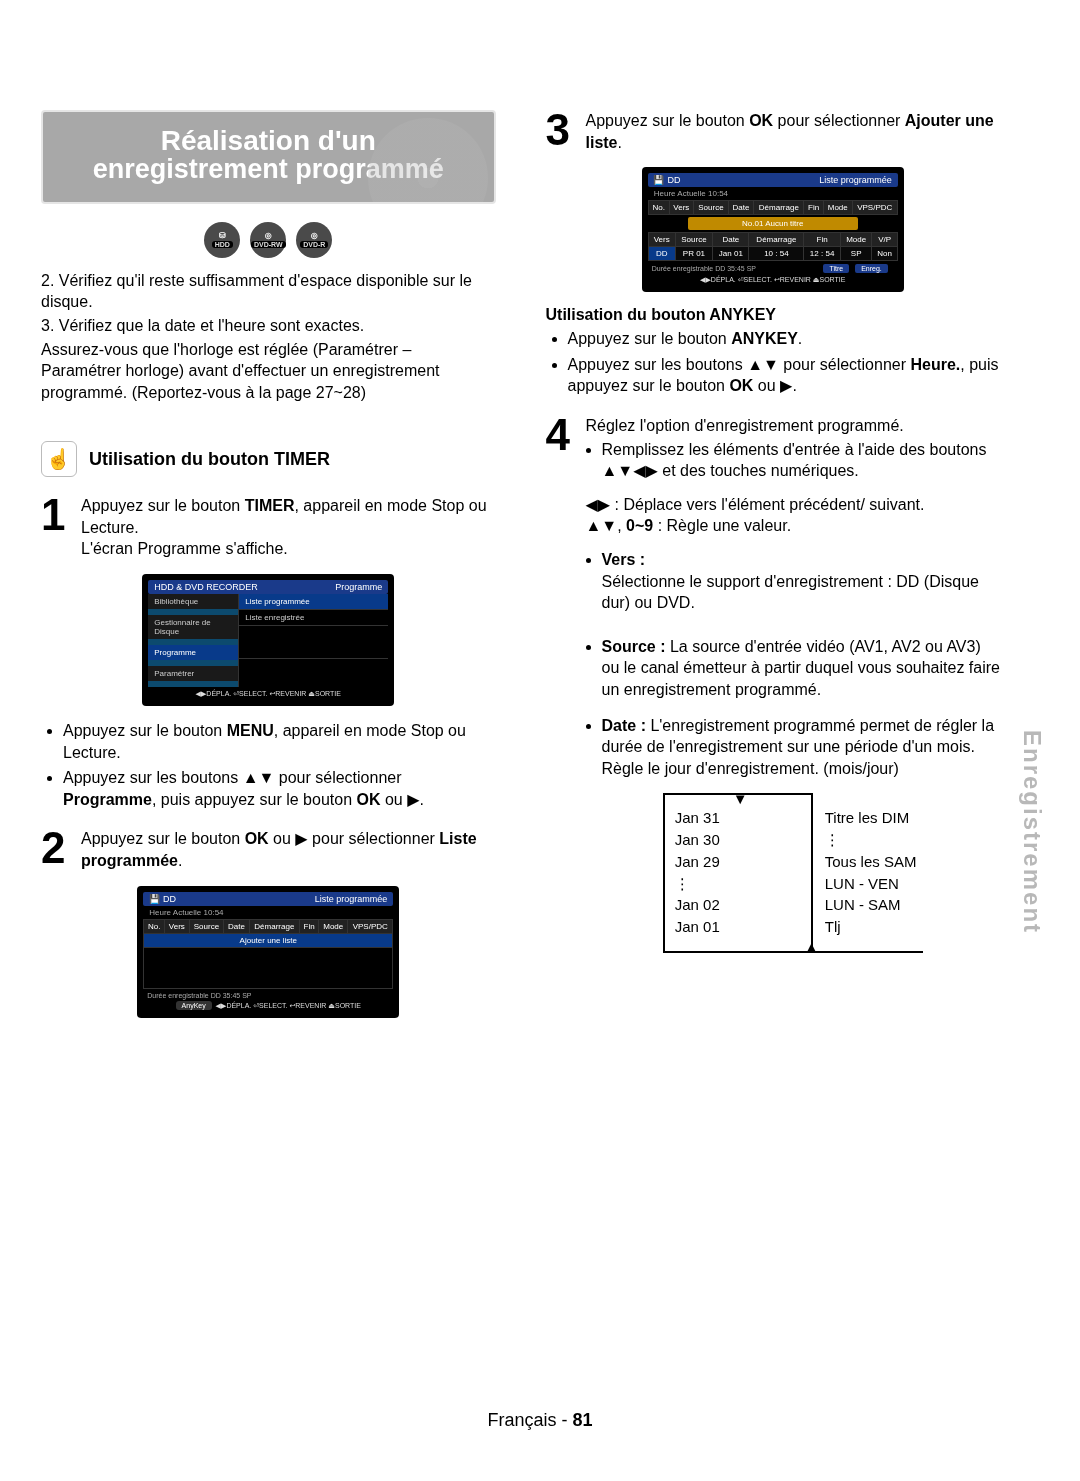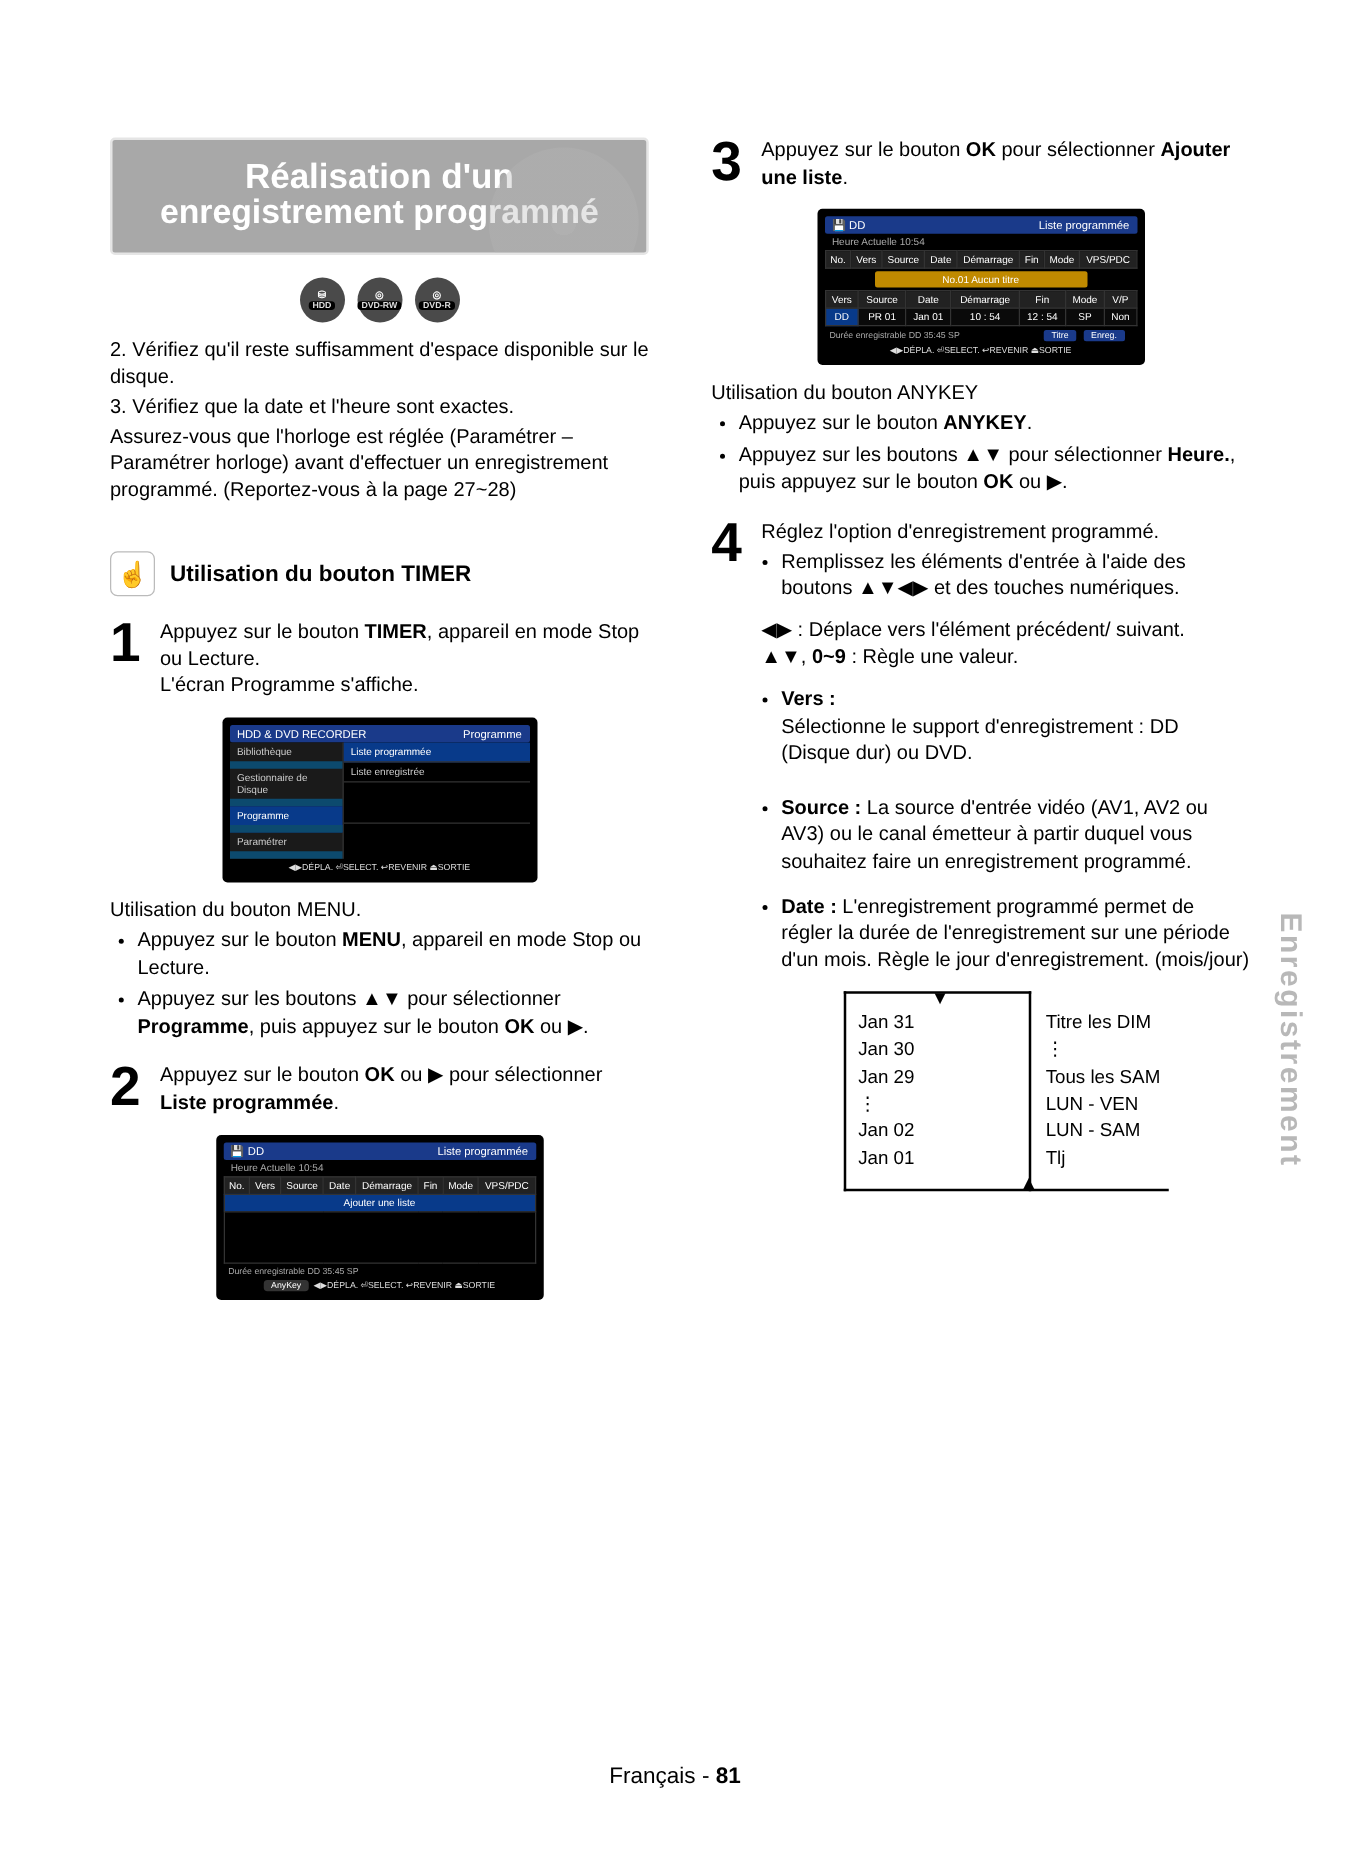--- a/index.html
+++ b/index.html
@@ -1,17 +1,17 @@
 <!DOCTYPE html>
 <html><head>
 <meta charset="utf-8">
 <style>
   html,body{margin:0;padding:0;background:#fff;font-family:Arial,Helvetica,sans-serif;color:#000}
   .page{width:1080px;height:1481px;position:relative;}
-  .cols{display:flex;padding:110px 80px 0 88px;gap:50px}
+  .cols{display:flex;padding:110px 80px 0 41px;gap:50px}
   .col{flex:1;min-width:0}
   .title-box{background:#a8a8a8;border:2px solid #e5e5e5;border-radius:4px;padding:14px 12px 18px;margin-bottom:18px;position:relative;overflow:hidden}
   .title-box .t{color:#fff;font-weight:bold;text-align:center;line-height:1.05}
   .title-box .t1{font-size:28px}
   .title-box .t2{font-size:27px}
   .title-box .disc{position:absolute;right:6px;top:6px;width:120px;height:120px;border-radius:50%;background:radial-gradient(circle,#bfbfbf 0 12%,#b5b5b5 12% 100%);opacity:.35}
   .icon-row{display:flex;gap:10px;justify-content:center;margin:6px 0 12px}
   .disk{width:36px;height:36px;border-radius:50%;background:#4a4a4a;display:flex;align-items:center;justify-content:center;color:#fff;font-size:8px;font-weight:bold;flex-direction:column}
   .disk .lbl{background:#000;border-radius:3px;padding:0 3px;margin-top:1px;font-size:7px;color:#ddd}
   p,li{font-size:16px;line-height:1.35;margin:0}
@@ -31,21 +31,21 @@
   .screen .foot{font-size:7px;color:#aaa;padding:3px 4px 0;display:flex;justify-content:space-between}
   .screen .ctrl{font-size:7px;color:#ddd;text-align:center;padding-top:3px}
   .screen-menu{width:240px}
   .menu-row{display:flex;align-items:stretch}
   .menu-left{width:90px;background:#1a1a1a;border-right:1px solid #333}
   .menu-left div{padding:3px 6px;color:#ccc;font-size:8px;border-bottom:6px solid #0c4a6e}
   .menu-left .sel{background:#083a8a;color:#fff}
   .menu-right{flex:1}
   .menu-right div{padding:3px 6px;color:#ccc;font-size:8px;border-bottom:1px solid #333}
   .menu-right .sel{background:#083a8a;color:#fff}
-  .sub-h{font-weight:normal;margin:10px 0 4px;font-size:16px}
+  .sub-h{font-weight:bold;margin:10px 0 4px;font-size:16px}
   ul.bul{list-style:disc;padding-left:22px;margin:0 0 12px}
   ul.bul>li{margin-bottom:4px}
   .b{font-weight:bold}
   .date-diagram{position:relative;width:260px;height:160px;margin:14px auto 0;font-size:15px}
   .date-diagram .frame{position:absolute;inset:0;border-bottom:2px solid #000}
   .date-diagram .vleft{position:absolute;left:0;top:0;bottom:0;border-left:2px solid #000}
   .date-diagram .vright{position:absolute;right:110px;top:0;bottom:0;border-left:2px solid #000}
   .date-diagram .top{position:absolute;left:0;right:110px;top:0;border-top:2px solid #000}
   .date-diagram .arrow-down{position:absolute;left:70px;top:-4px}
   .date-diagram .arrow-up{position:absolute;right:104px;bottom:-4px}
@@ -114,21 +114,20 @@
           <div class="menu-right">
             <div class="sel">Liste programmée</div>
             <div>Liste enregistrée</div>
             <div style="height:26px"></div>
           </div>
         </div>
         <div class="ctrl">◀▶DÉPLA.   ⏎SELECT.   ↩REVENIR   ⏏SORTIE</div>
       </div>
 
       <div>
-        <div class="sub-h">Utilisation du bouton MENU.</div>
         <ul class="bul">
           <li><span>Appuyez sur le bouton </span><span class="b">MENU</span><span>, appareil en mode Stop ou Lecture.</span></li>
           <li><span>Appuyez sur les boutons ▲▼ pour sélectionner </span><span class="b">Programme</span><span>, puis appuyez sur le bouton </span><span class="b">OK</span><span> ou ▶.</span></li>
         </ul>
       </div>
 
       <div class="step">
         <div class="step-num">2</div>
         <div class="step-body">
           <span>Appuyez sur le bouton </span><span class="b">OK</span><span> ou ▶ pour sélectionner </span><span class="b">Liste programmée</span><span>.</span>

